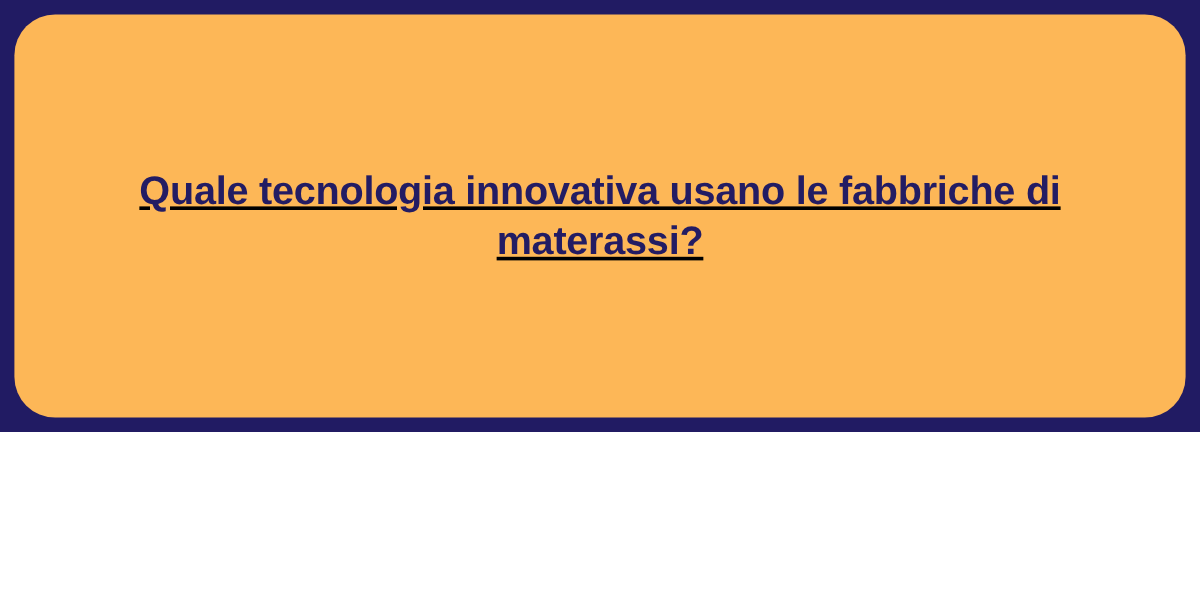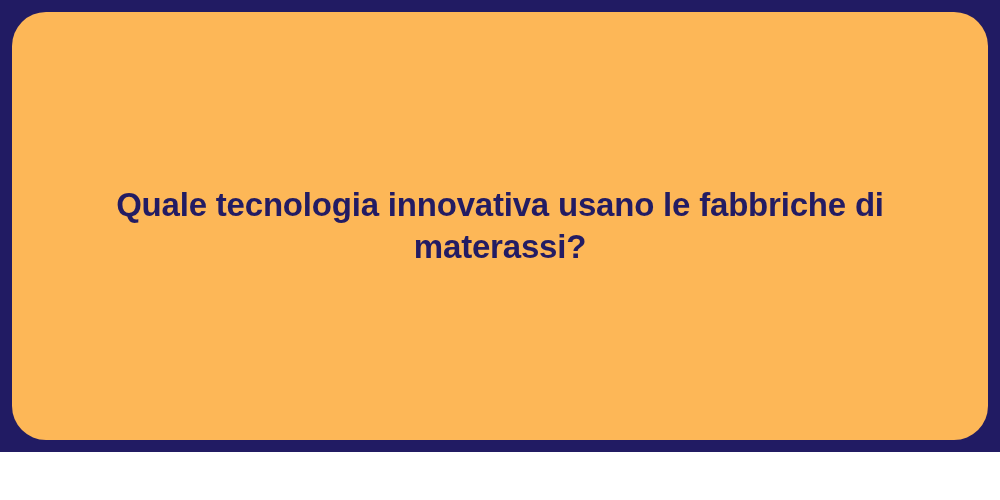--- a/index.html
+++ b/index.html
@@ -13,24 +13,25 @@
     height: 500px;
     overflow: hidden;
     font-family: "Liberation Sans", sans-serif;
     background: #ffffff;
   }
 
   .card-frame {
     position: relative;
     box-sizing: border-box;
     width: 1000px;
-    height: 452px;
+    height: 360px;
     background: #211b63;
     padding: 12px;
     display: block;
+    text-decoration: underline;
   }
 
   .card-panel {
     box-sizing: border-box;
     width: 100%;
     height: 100%;
     background: #fdb757;
     border-radius: 34px;
     display: flex;
     align-items: center;

